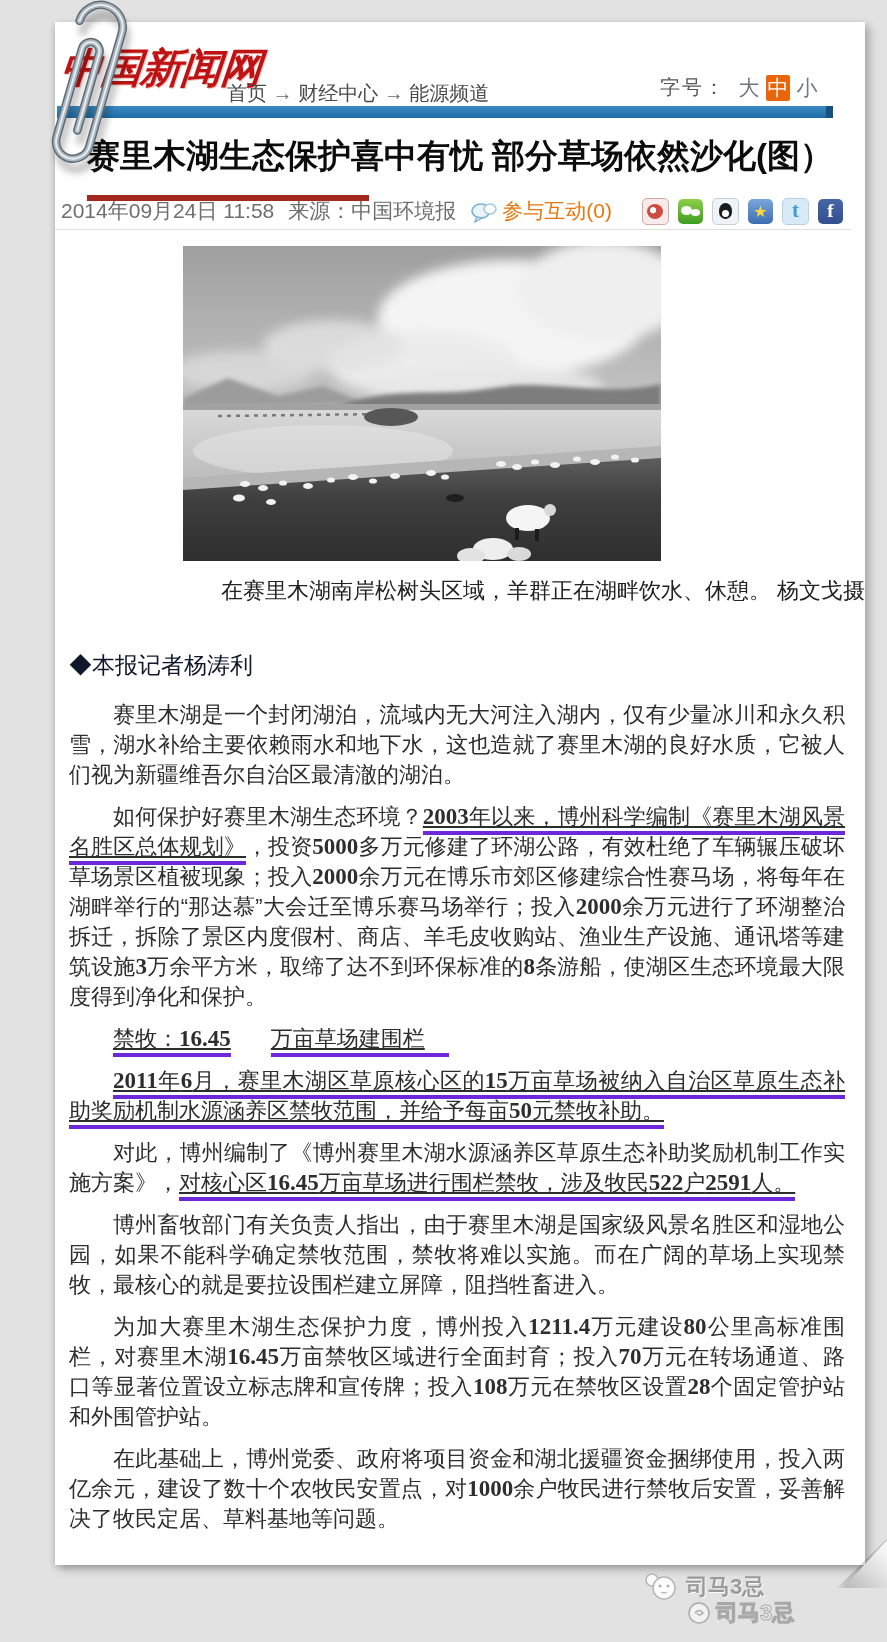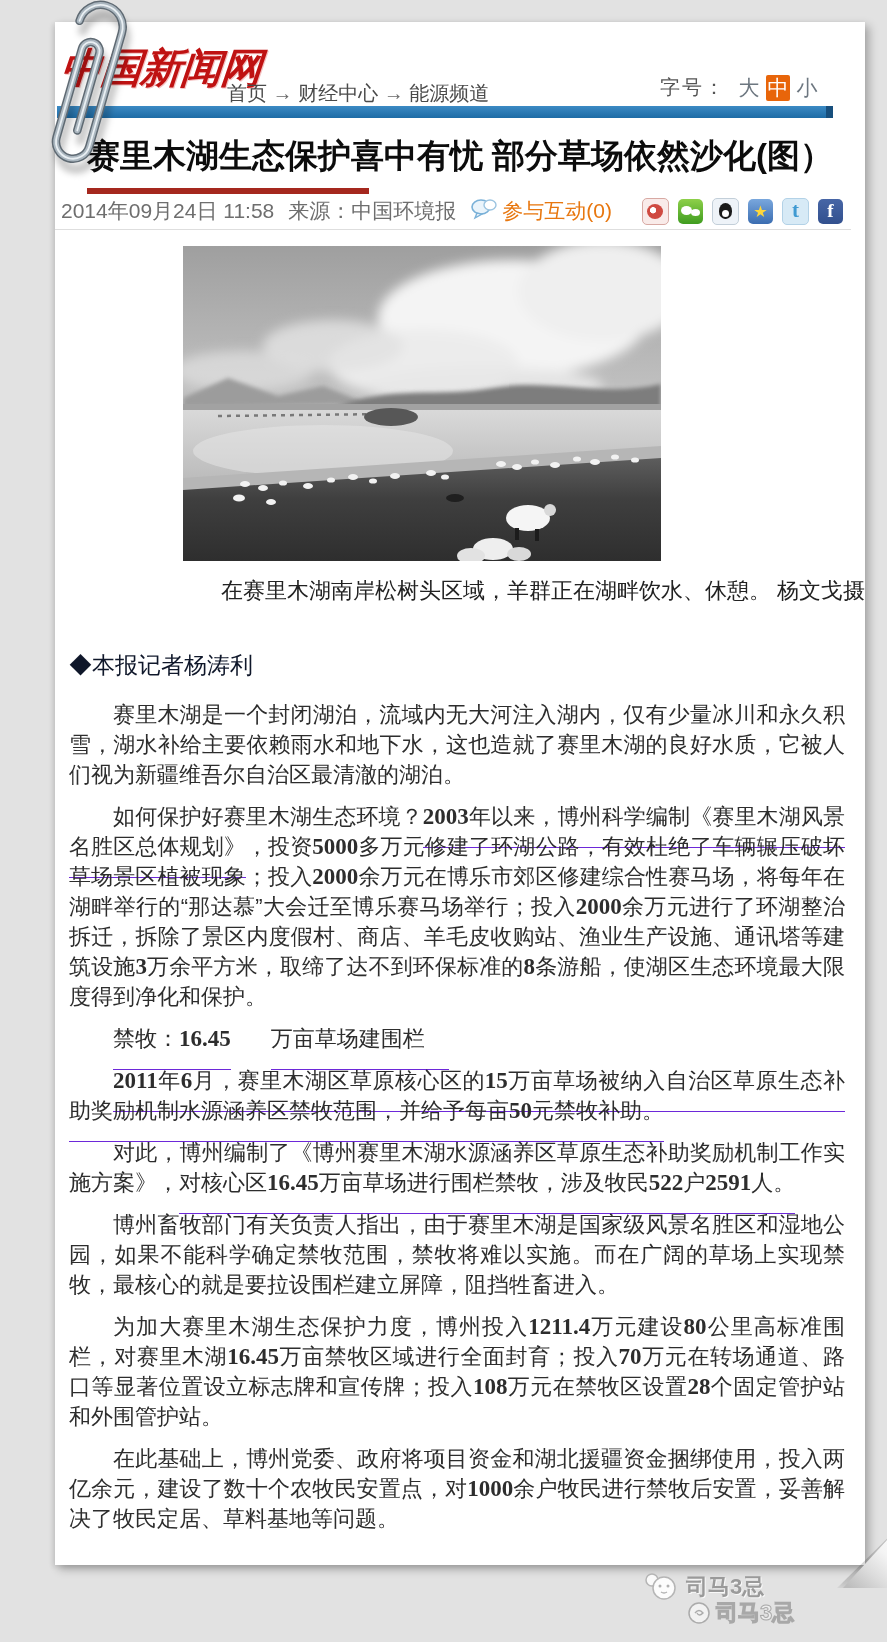--- a/index.html
+++ b/index.html
@@ -48,29 +48,29 @@
     content:"";position:absolute;right:0;top:0;width:7px;height:12px;
     background:#174f7d;
   }
   
   .title{
     position:absolute;left:0;top:112px;width:100%;
     text-align:center;font-size:33px;font-weight:bold;color:#0c0c0c;
     letter-spacing:0;
   }
   .title-u{
-    border-bottom:6px solid #a5281e;padding-bottom:14px;
+    border-bottom:6px solid #a5281e;padding-bottom:21px;
     padding-right:.55em;margin-right:-.55em;
   }
   .meta{
     position:absolute;left:6px;right:22px;top:174px;height:30px;
     display:flex;justify-content:space-between;align-items:center;
   }
   .meta-left{display:flex;align-items:center;gap:14px;font-size:21px;color:#6e6e6e;}
-  .interact{color:#e8770f;display:flex;align-items:flex-start;gap:4px;cursor:pointer;}
+  .interact{color:#e8770f;display:flex;align-items:flex-end;gap:4px;cursor:pointer;}
   .bubble-svg{display:block;}
   .share{display:flex;gap:9px;align-items:center;}
   .si{width:25px;height:25px;border-radius:5px;position:relative;cursor:pointer;display:inline-block;}
   .si.weibo{background:#f9ebe9;border:1px solid #d8a9a3;}
   .si.weibo::before{content:"";position:absolute;left:4px;top:5px;width:16px;height:15px;border-radius:50%;
     background:radial-gradient(circle at 38% 42%, #ffffff 0 22%, #cf4a41 26% 100%);}
   .si.wechat{background:linear-gradient(#8ed04a,#3f9c1f);}
   .si.wechat::before{content:"";position:absolute;left:3px;top:7px;width:11px;height:9px;border-radius:50%;
     background:#fff;box-shadow:9px 2px 0 -1px #fff;}
   .si.qq{background:#eef3f8;border:1px solid #c3cfd9;}
@@ -100,21 +100,21 @@
   .para{
     margin:12px 0 0;text-indent:2em;
     font-size:22px;line-height:30px;color:#2d2d2d;
     text-align:justify;
   }
   .para:first-child{margin-top:12px;}
   .para .b{
     font-weight:bold;font-family:"Liberation Serif","DejaVu Serif",serif;
     font-size:23px;
   }
-  .para .u{border-bottom:1px solid #6d28d9;padding-bottom:18px;}
+  .para .u{border-bottom:4px solid #6d28d9;padding-bottom:2px;text-decoration:underline;}
   .subhead .u:last-child{padding-right:1.1em;margin-right:-1.1em;margin-left:40px;}
   
   .paperclip{position:absolute;left:16px;top:-8px;pointer-events:none;}
   .curl-shadow{
     position:absolute;left:782px;top:1474px;width:88px;height:92px;
     background:rgba(0,0,0,.16);filter:blur(5px);
     clip-path:polygon(100% 6%, 0 100%, 100% 100%);
   }
   .curl-gray{
     position:absolute;left:812px;top:1500px;width:56px;height:66px;

